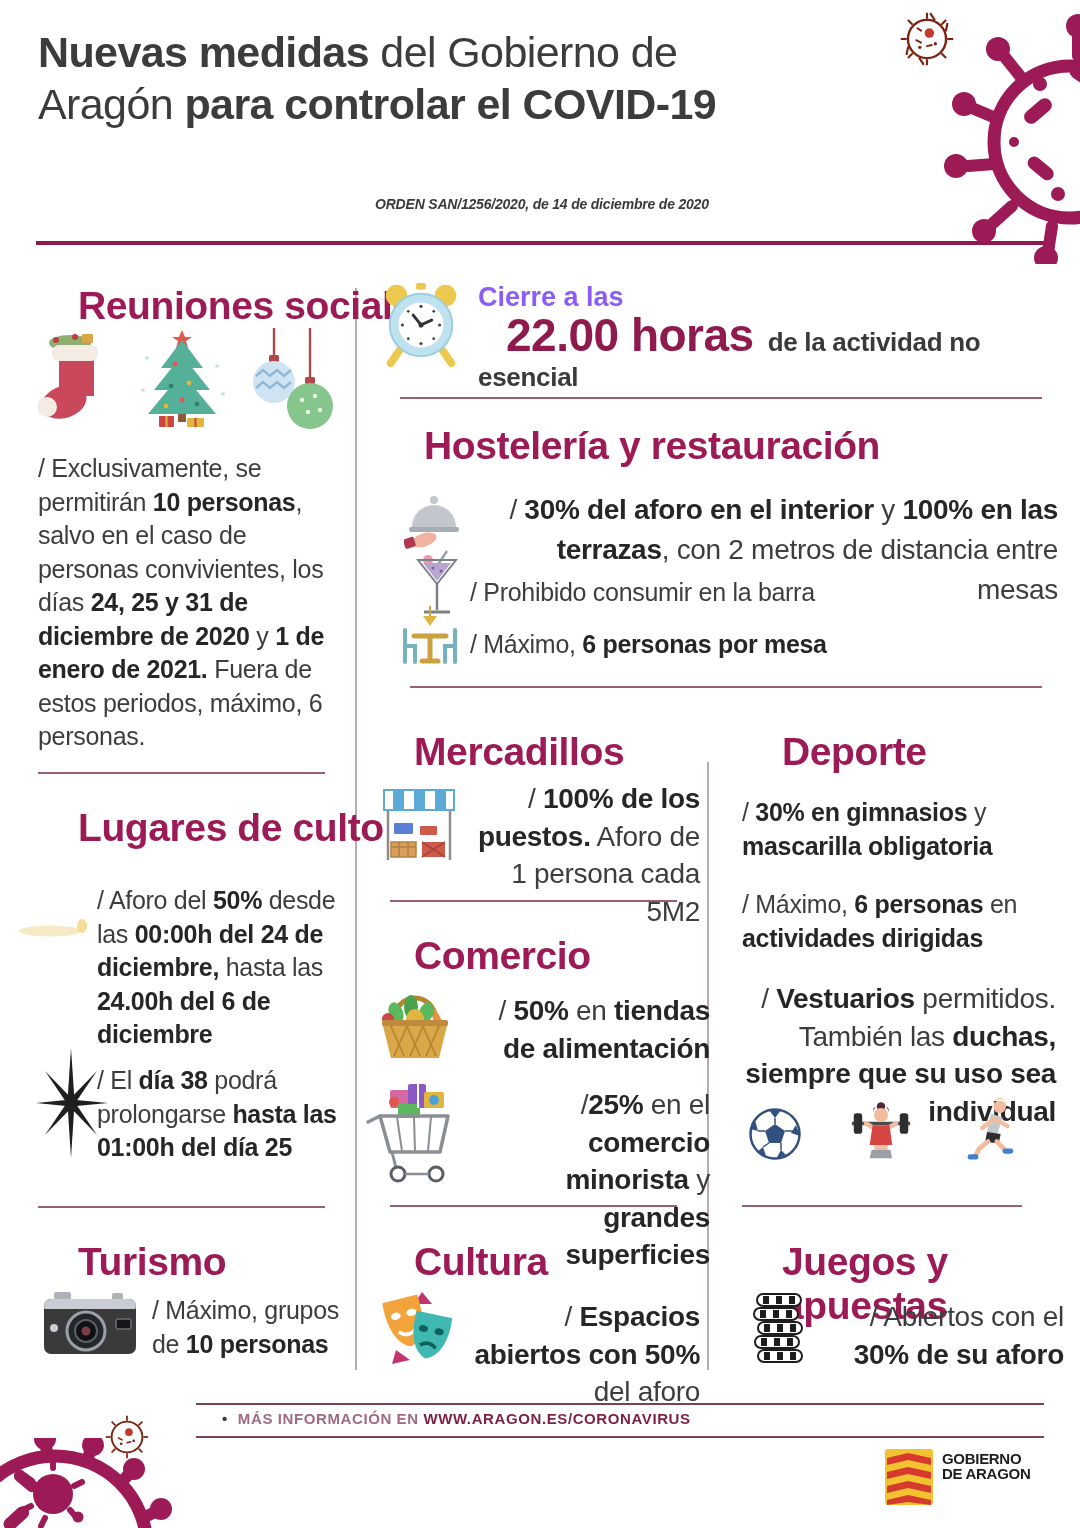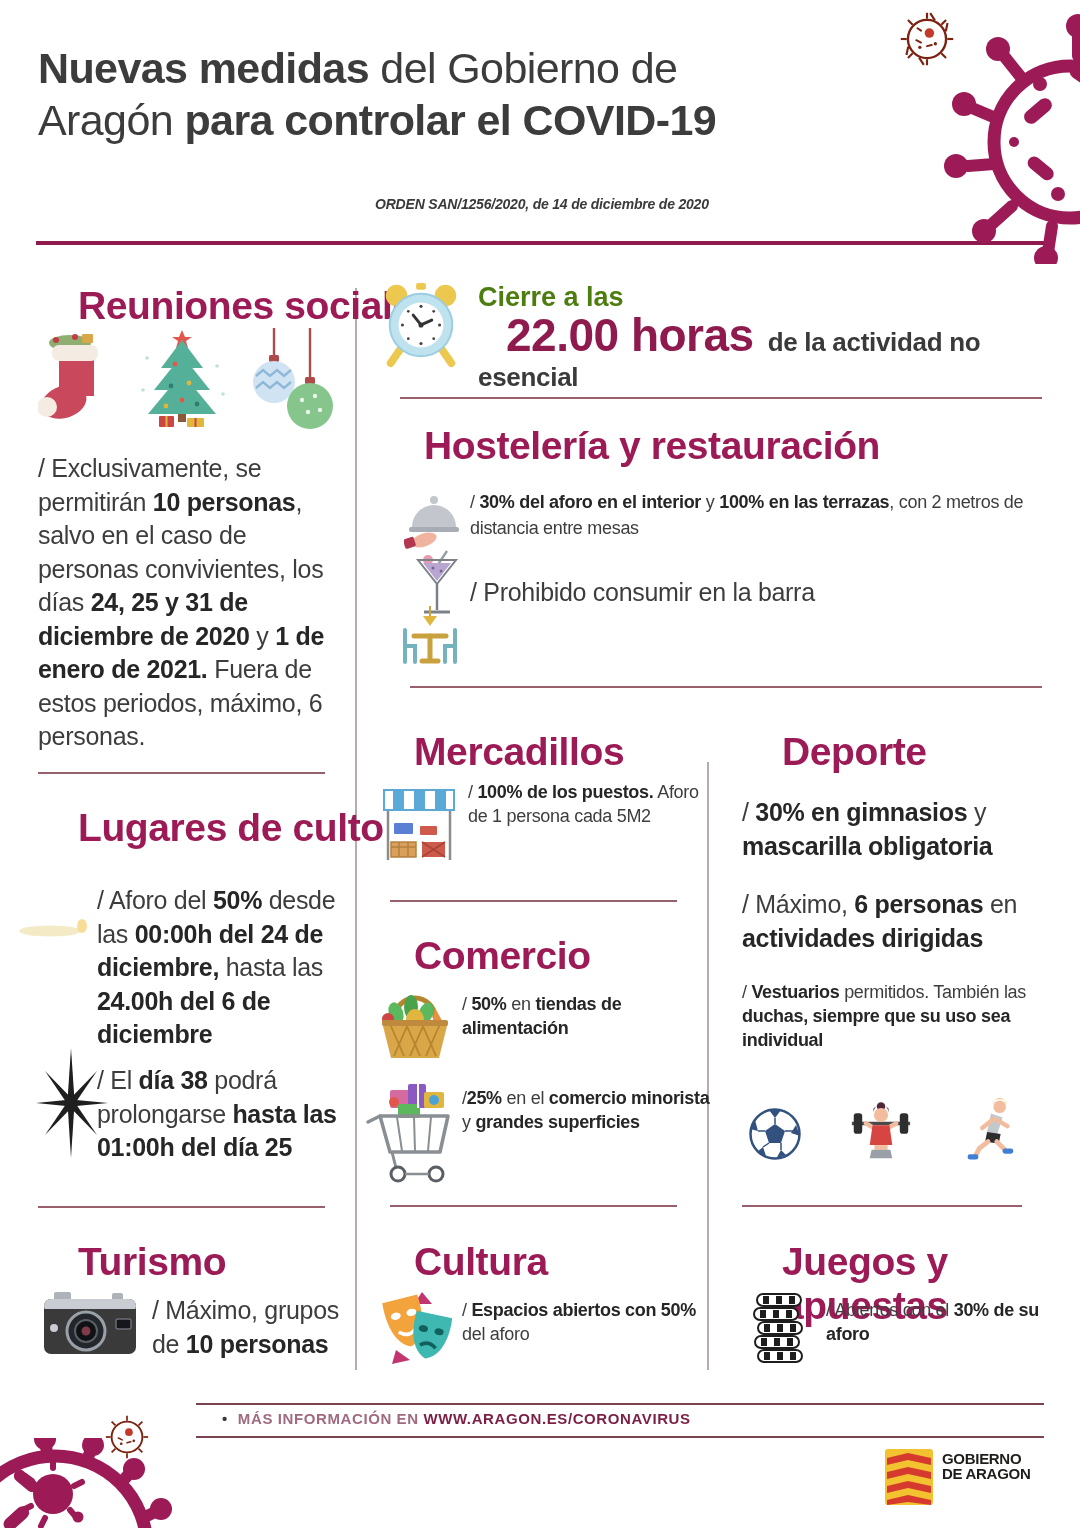--- a/index.html
+++ b/index.html
@@ -14,32 +14,32 @@
   html,body{background:#ffffff;}
   .page{
     position:relative;width:1080px;height:1528px;background:#ffffff;
     overflow:hidden;font-family:"Liberation Sans","DejaVu Sans",sans-serif;
     color:var(--text);
   }
   .abs{position:absolute;}
   .run-b{font-weight:700;color:var(--bold);}
   .run-m{color:var(--accent-dark);}
   .title{left:38px;top:26px;width:778px;font-size:43px;line-height:1.22;
-         font-weight:400;color:#3c3c3c;letter-spacing:-0.6px;margin-top:16px;}
+         font-weight:400;color:#3c3c3c;letter-spacing:-0.6px;}
   .title .run-b{color:inherit;}
   .alert{left:36px;top:162px;font-size:41px;font-weight:400;color:#9c2a62;letter-spacing:-0.5px;}
   .alert sup{font-size:20px;vertical-align:20px;}
   .order{left:375px;top:196px;font-size:14px;font-style:italic;font-weight:700;color:#3a3a3a;letter-spacing:-0.2px;}
   .header-rule{left:36px;top:241px;width:1008px;height:4px;background:var(--accent-dark);}
   .hr{height:2px;background:var(--rule);}
   .vr{width:2px;background:var(--vrule);}
   .sec-title{font-size:39px;font-weight:700;color:var(--accent);letter-spacing:-0.4px;margin-left:40px;}
   .body{font-size:25px;line-height:1.34;letter-spacing:-0.3px;color:var(--text);}
-  .fs24{font-size:18px;}
-  .cierre-label{font-size:27px;font-weight:700;color:#4d7c0f;}
+  .fs24{font-size:28px;text-align:right;}
+  .cierre-label{font-size:27px;font-weight:700;color:#8b5cf6;}
   .cierre-time{font-size:46px;font-weight:700;color:var(--accent-dark);letter-spacing:-0.5px;margin-left:28px;}
   .cierre-suffix{font-size:26px;font-weight:700;color:#3a3a3a;margin-left:14px;letter-spacing:-0.3px;}
   .icon-row{display:flex;align-items:flex-end;}
   .f-info{font-size:15px;font-weight:700;letter-spacing:0.6px;white-space:nowrap;}
   .f-bullet{color:#3a3a3a;margin-right:10px;}
   .f-prefix{color:#a06a80;}
   .f-url{color:#7c1f44;}
   .logo-text{font-size:15px;font-weight:700;line-height:0.98;color:#1d1d1b;letter-spacing:-0.3px;}
 </style>
 </head>
@@ -262,20 +262,21 @@
     <g stroke="#74b3bd" stroke-width="4" fill="none" stroke-linecap="round">
       <path d="M9,26 V58 M9,42 H19 V58"></path>
       <path d="M59,26 V58 M59,42 H49 V58"></path>
     </g>
     <g stroke="#c9a23f" stroke-width="5" fill="none" stroke-linecap="round">
       <line x1="18" y1="32" x2="50" y2="32"></line>
       <line x1="34" y1="32" x2="34" y2="56"></line>
       <line x1="26" y1="57" x2="42" y2="57"></line>
     </g>
   </svg>
+  <div class="abs body" style="left:470px;top:628px;width:560px"><span>/  Máximo, </span><span class="run-b">6 personas por mesa</span></div>
 
   <div class="abs hr" style="left:410px;top:686px;width:632px"></div>
 
   <div class="abs sec-title" style="left:374px;top:730px">Mercadillos</div>
   <svg class="abs" style="left:382px;top:786px" width="74" height="80" viewBox="0 0 74 80">
     <line x1="6" y1="22" x2="6" y2="74" stroke="#8c8c8c" stroke-width="2.5"></line>
     <line x1="68" y1="22" x2="68" y2="74" stroke="#8c8c8c" stroke-width="2.5"></line>
     <rect x="2" y="4" width="70" height="20" fill="#ffffff" stroke="#5aa9d6" stroke-width="2"></rect>
     <rect x="11" y="5" width="11" height="18" fill="#5aa9d6"></rect>
     <rect x="32" y="5" width="11" height="18" fill="#5aa9d6"></rect>

